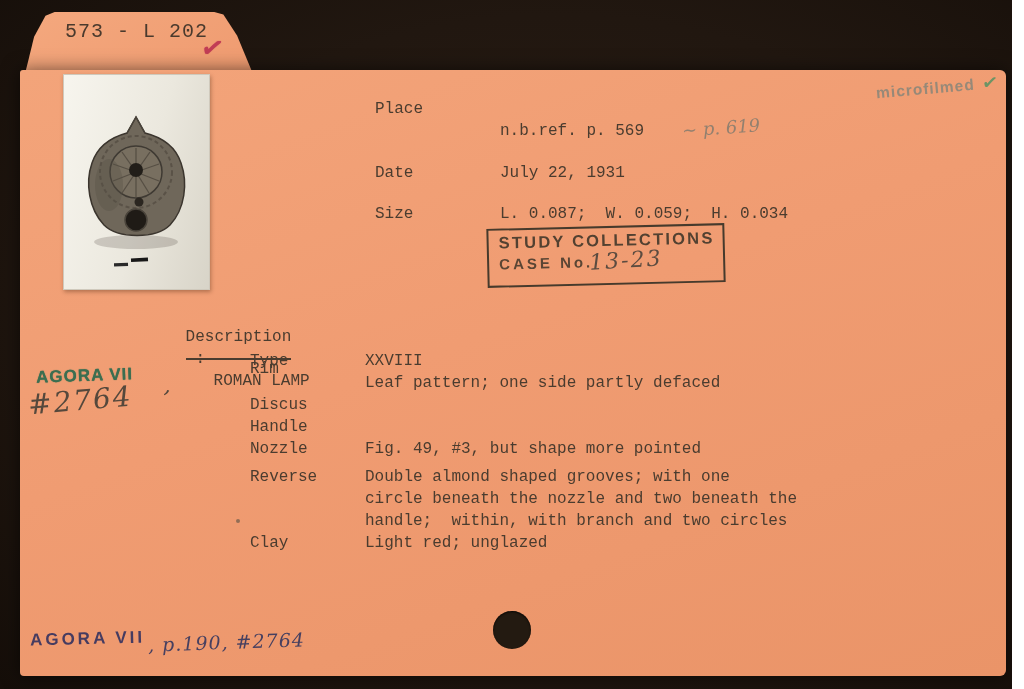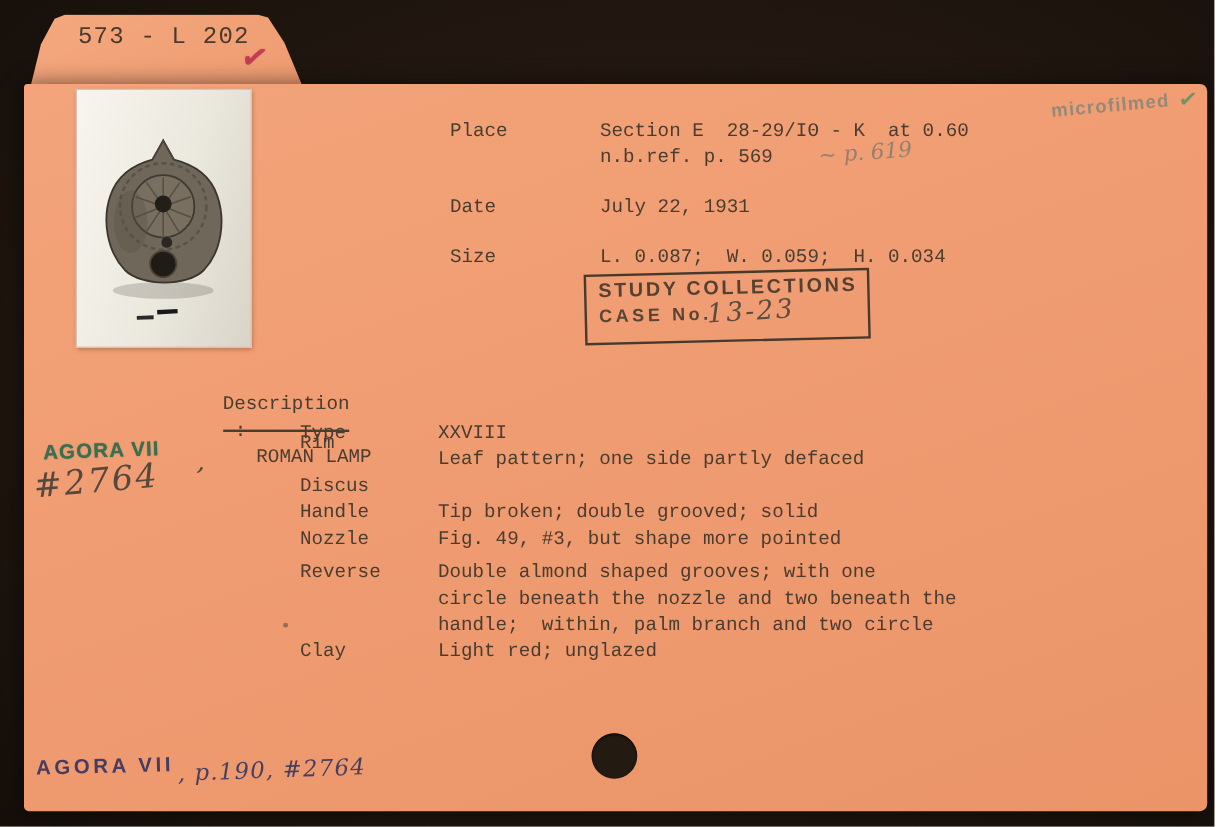--- a/index.html
+++ b/index.html
@@ -144,21 +144,20 @@
         <circle cx="72" cy="145" r="11" fill="#1f1b16" stroke="#4a443b" stroke-width="1.5"></circle>
         <rect x="50" y="188" width="14" height="3.2" fill="#2a2a2a" transform="rotate(-2 57 189)"></rect>
         <rect x="67" y="183" width="17" height="3.6" fill="#181818" transform="rotate(-3 75 185)"></rect>
       </svg>
     </div>
 
     <div class="microfilmed">microfilmed</div>
     <div class="micro-check">✓</div>
 
     <span class="tw tw-20 f-label" style="top:28px">Place</span>
-    <span class="tw tw-20 f-value" style="top:28px">Section E  28-29/IΘ - K  at 0.60</span>
     <span class="tw tw-20 f-value" style="top:50px">n.b.ref. p. 569</span>
     <span class="hand note-hand">~ p. 619</span>
 
     <span class="tw tw-20 f-label" style="top:92px">Date</span>
     <span class="tw tw-20 f-value" style="top:92px">July 22, 1931</span>
 
     <span class="tw tw-20 f-label" style="top:133px">Size</span>
     <span class="tw tw-20 f-value" style="top:133px">L. 0.087;  W. 0.059;  H. 0.034</span>
 
     <div class="study-box">
@@ -175,29 +174,28 @@
 
     <span class="tw tw-20 attr-label" style="top:280px">Type</span>
     <span class="tw tw-20 attr-value" style="top:280px">XXVIII</span>
 
     <span class="tw tw-20 attr-label" style="top:288px">Rim</span>
     <span class="tw tw-20 attr-value" style="top:302px">Leaf pattern; one side partly defaced</span>
 
     <span class="tw tw-20 attr-label" style="top:324px">Discus</span>
 
     <span class="tw tw-20 attr-label" style="top:346px">Handle</span>
-    <span class="tw tw-20 attr-value" style="top:346px">Tip broken; double grooved; solid</span>
 
     <span class="tw tw-20 attr-label" style="top:368px">Nozzle</span>
     <span class="tw tw-20 attr-value" style="top:368px">Fig. 49, #3, but shape more pointed</span>
 
     <span class="tw tw-20 attr-label" style="top:396px">Reverse</span>
     <span class="tw tw-20 attr-value" style="top:418px">circle beneath the nozzle and two beneath the</span>
     <span class="tw tw-20 attr-value" style="top:396px">Double almond shaped grooves; with one</span>
-    <span class="tw tw-20 attr-value" style="top:440px">handle;  within, palm branch and two circle</span>
+    <span class="tw tw-20 attr-value" style="top:440px">handle;  within, with branch and two circles</span>
 
     <span class="tw tw-20 attr-label" style="top:462px">Clay</span>
     <span class="tw tw-20 attr-value" style="top:462px">Light red; unglazed</span>
 
     <div class="agora-green">AGORA VII</div>
     <div class="hand agora-number">#2764</div>
     <div class="hand agora-tick">’</div>
 
     <div class="ink-speck"></div>
 

